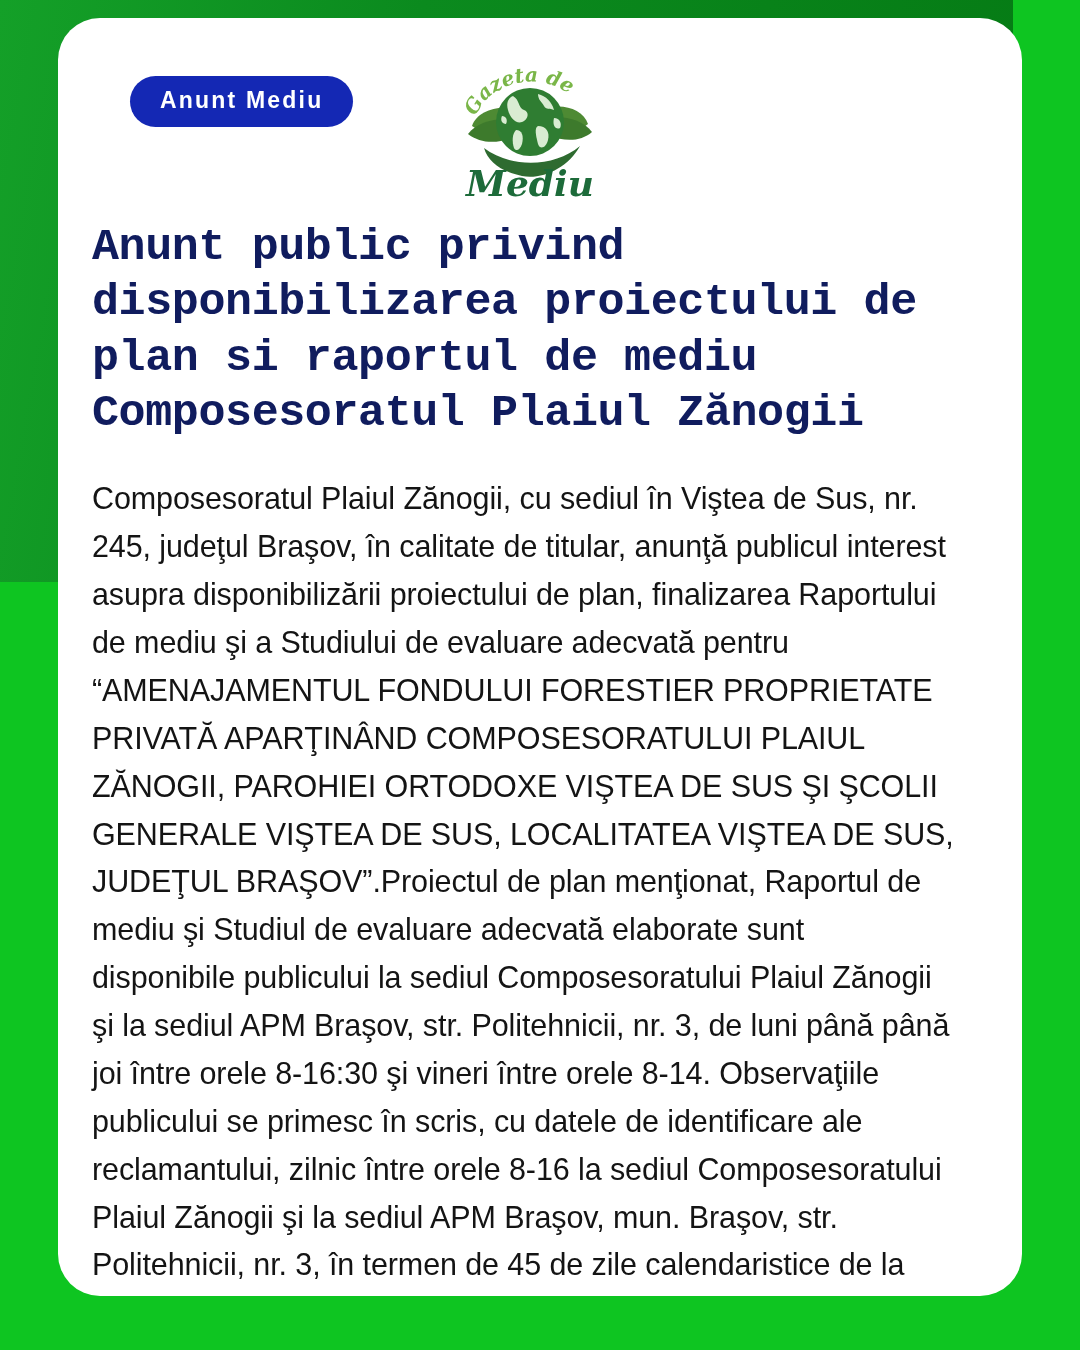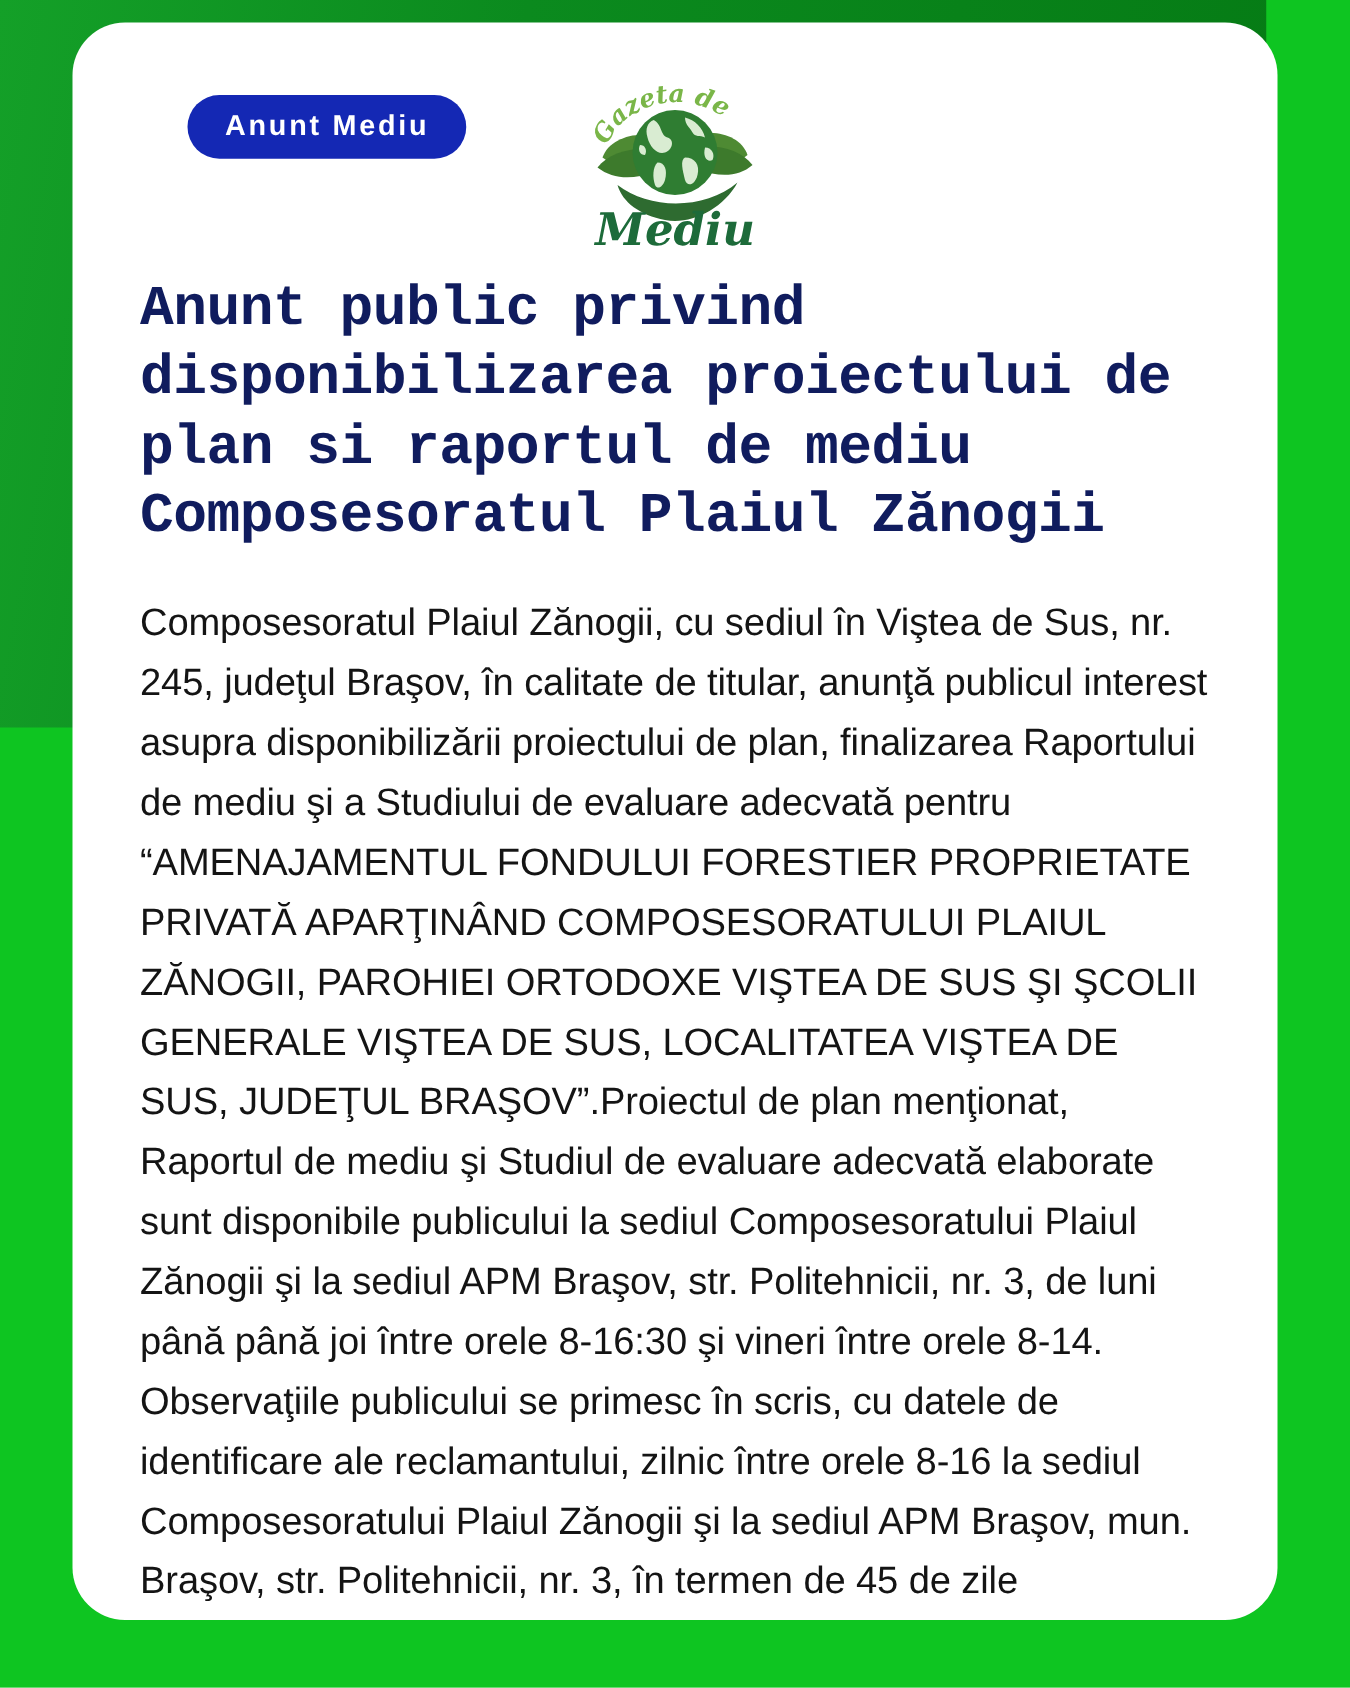--- a/index.html
+++ b/index.html
@@ -43,21 +43,21 @@
     padding: 0;
     overflow: hidden;
   }
 
   .card-inner {
     position: absolute;
     left: 0;
     top: 0;
     right: 0;
     bottom: 0;
-    padding: 30px 52px 0 52px;
+    padding: 30px 52px 0 32px;
     box-sizing: border-box;
   }
 
   
   .header-row {
     position: relative;
     height: 152px;
   }
   .badge {
     position: absolute;

